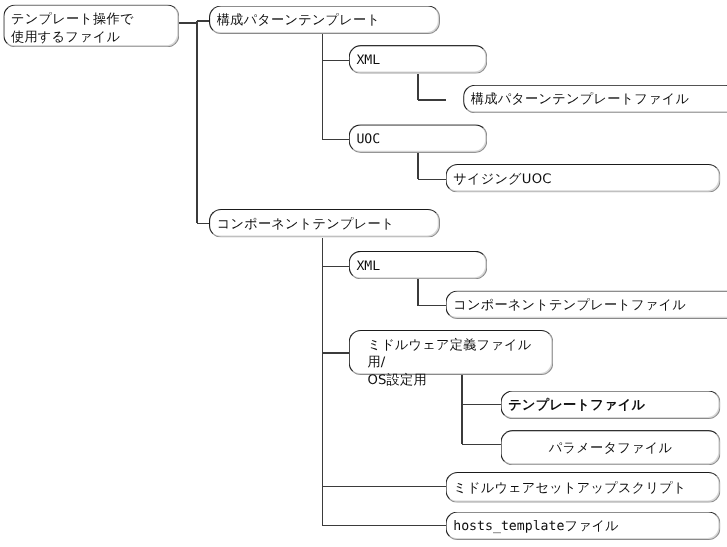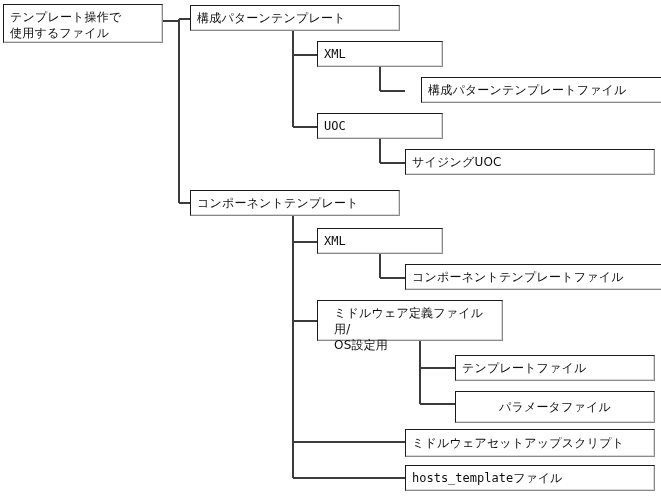--- a/index.html
+++ b/index.html
@@ -32,20 +32,21 @@
     background: #ffffff;
     border-top: 1px solid #1b1b1b;
     border-left: 1px solid #1b1b1b;
     border-right: 1px solid #8a8a8a;
     border-bottom: 1px solid #8a8a8a;
     box-shadow: inset -1px -1px 0 #d8d8d8;
     display: flex;
     align-items: center;
     padding: 0 6px;
     z-index: 2;
+    border-radius: 11px;
   }
   .node .label {
     font-size: 12px;
     line-height: 16px;
     color: #0d0d0d;
     letter-spacing: 0.2px;
     white-space: pre-line;
   }
   .node.mono .label {
     font-family: "DejaVu Sans Mono", "Liberation Mono", monospace;
@@ -130,21 +131,21 @@
 
   <div class="node" style="left:405px; top:264px; width:280px; height:26px;">
     <span class="label">コンポーネントテンプレートファイル</span>
   </div>
 
   <div class="node two-line" style="left:317px; top:300px; width:186px; height:41px;padding-left:16px;">
     <span class="label">ミドルウェア定義ファイル用/
 OS設定用</span>
   </div>
 
-  <div class="node" style="left:455px; top:355px; width:200px; height:26px;">
+  <div class="node" style="left:455px; top:355px; width:200px; height:26px;font-weight:bold;">
     <span class="label">テンプレートファイル</span>
   </div>
 
   <div class="node" style="left:455px; top:391px; width:200px; height:32px;justify-content:center;">
     <span class="label">パラメータファイル</span>
   </div>
 
   <div class="node" style="left:405px; top:429px; width:250px; height:28px;">
     <span class="label">ミドルウェアセットアップスクリプト</span>
   </div>

